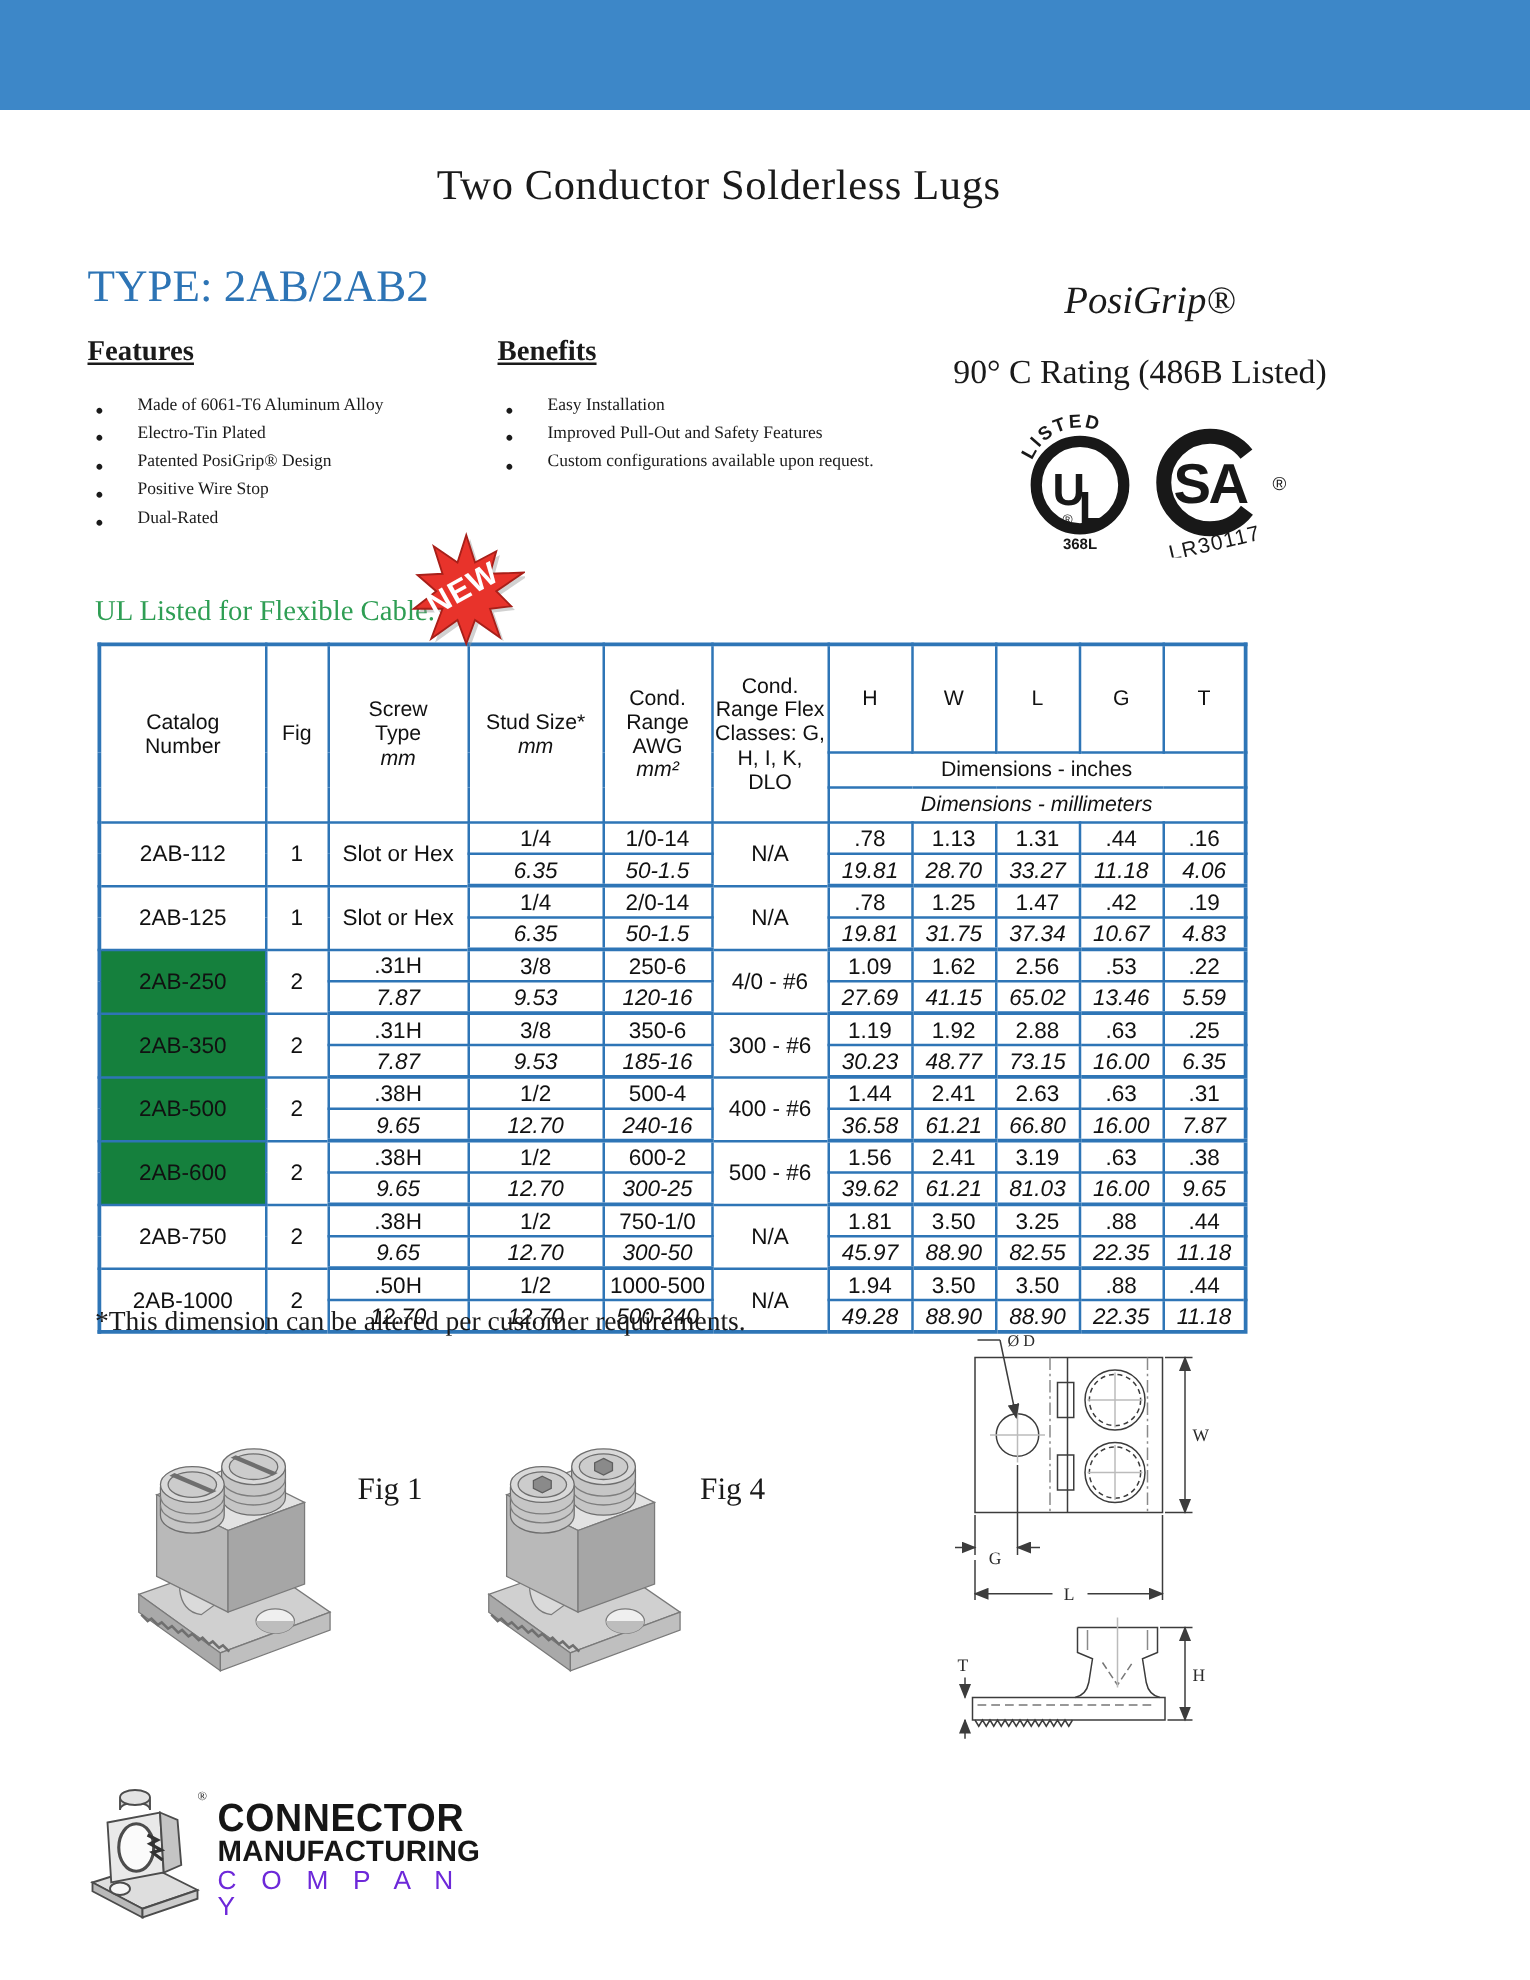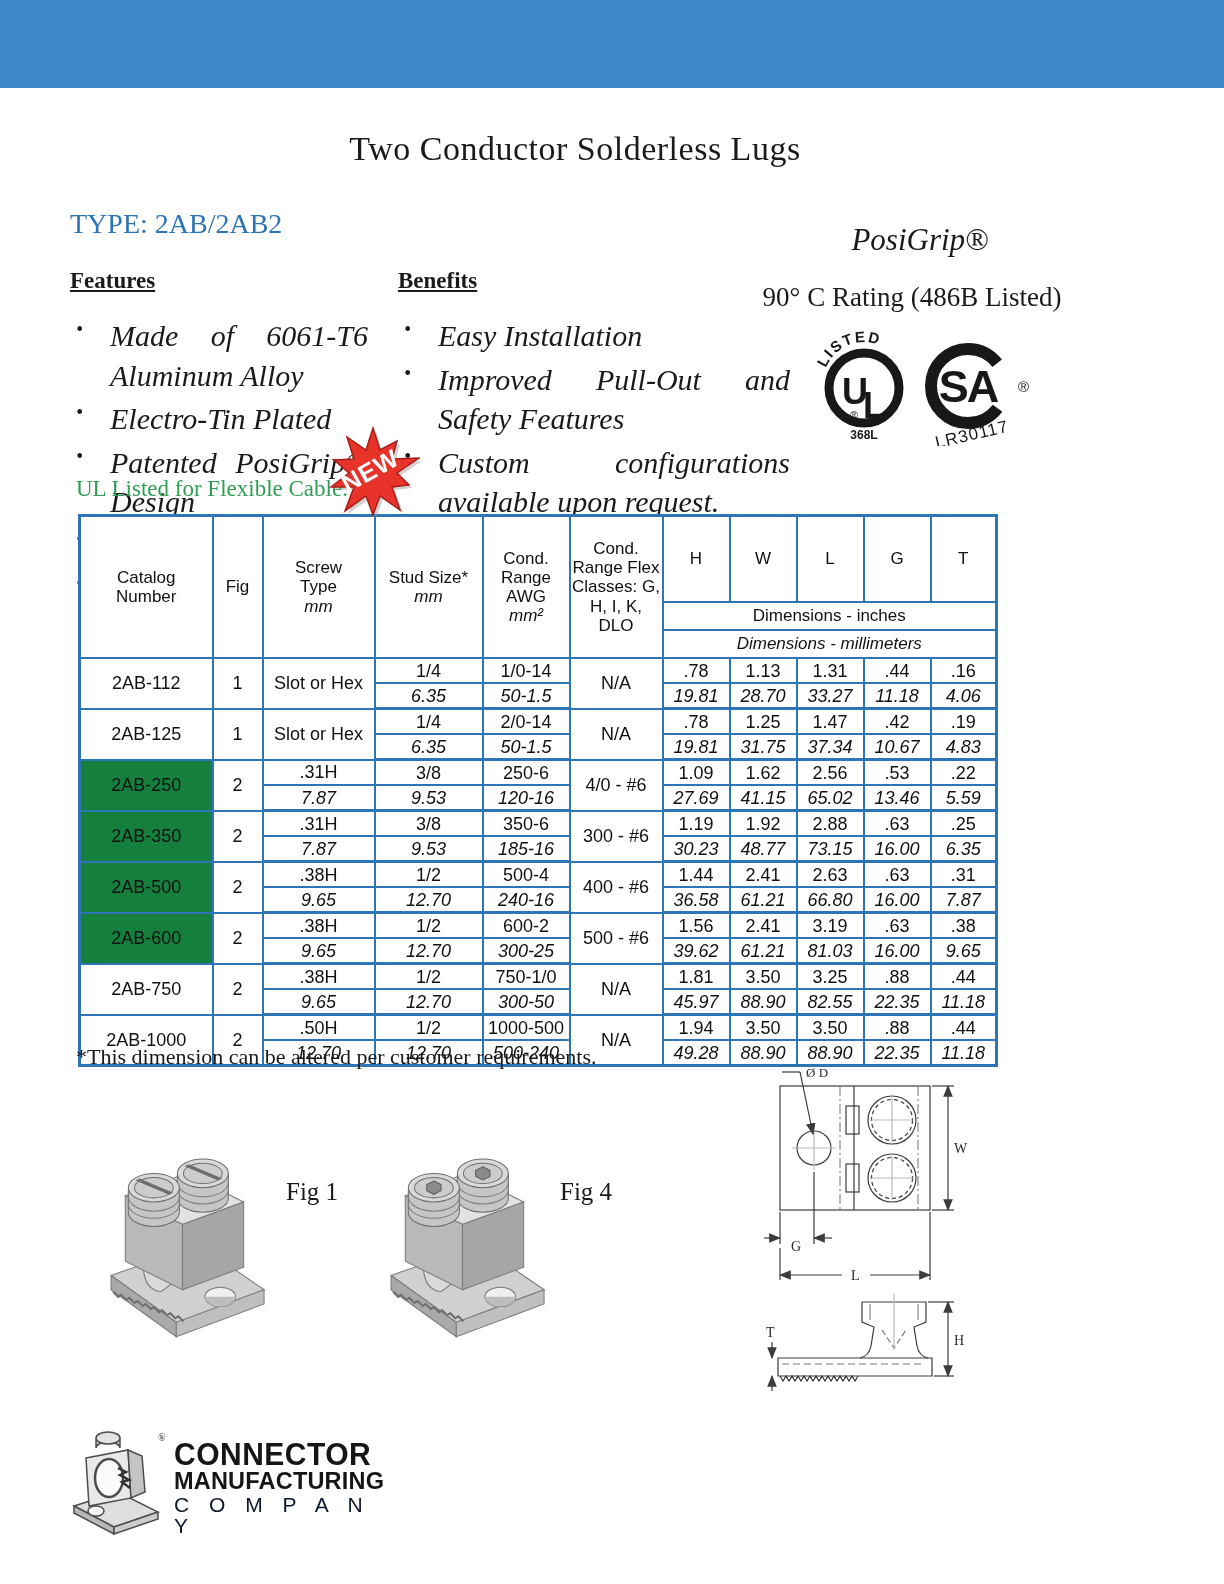--- a/index.html
+++ b/index.html
@@ -3,30 +3,30 @@
 <meta charset="utf-8">
 <style>
   html,body{margin:0;padding:0;background:#ffffff;}
   #page{position:relative;width:1224px;height:1584px;background:#ffffff;overflow:hidden;
         font-family:"Liberation Serif",serif;color:#1a1a1a;margin:0 auto;}
 
   .topbar{position:absolute;left:0;top:0;width:1224px;height:88px;background:#3d87c8;}
 
   .doc-title{position:absolute;left:0;top:130px;width:1150px;text-align:center;
              font-size:34px;letter-spacing:.5px;}
-  .type-heading{position:absolute;left:70px;top:208px;font-size:28px;color:#2d74b5;}
+  .type-heading{position:absolute;left:70px;top:208px;font-size:36px;color:#2d74b5;}
   .posigrip{position:absolute;left:820px;top:222px;width:200px;text-align:center;
             font-size:31px;font-style:italic;}
   .rating{position:absolute;left:762px;top:282px;width:300px;text-align:center;font-size:27px;}
 
   .col-heading{font-size:23px;font-weight:bold;text-decoration:underline;position:absolute;}
   .features-heading{left:70px;top:268px;}
   .benefits-heading{left:398px;top:268px;}
 
-  ul.bullets{position:absolute;margin:0;padding:0;font-size:30px;line-height:1.32;font-style:italic;}
+  ul.bullets{position:absolute;margin:0;padding:0;font-size:14px;line-height:1.32;}
   ul.bullets li{list-style:none;position:relative;padding-left:40px;margin-bottom:4px;
                 text-align:justify;}
   ul.bullets li::before{content:"\2022";position:absolute;left:6px;top:0;font-size:20px;}
   .features-list{left:70px;top:316px;width:298px;}
   .benefits-list{left:398px;top:316px;width:392px;}
 
   .green-note{position:absolute;left:76px;top:476px;font-size:23px;color:#2f9e54;}
   .footnote{position:absolute;left:76px;top:1044px;font-size:22px;}
 
   .logo-badges{position:absolute;left:812px;top:322px;}
@@ -64,21 +64,21 @@
   .fig2-label{left:560px;top:1178px;}
   .tech-drawing{position:absolute;left:742px;top:1050px;}
 
   
   .footer-logo{position:absolute;left:66px;top:1428px;width:300px;height:110px;}
   .footer-logo .lug{position:absolute;left:0;top:0;}
   .company-text{position:absolute;left:108px;top:12px;color:#161616;
                 font-family:"Liberation Sans",sans-serif;line-height:1.0;}
   .company-line1{font-size:30px;font-weight:bold;letter-spacing:.5px;transform:scaleY(1.05);}
   .company-line2{font-size:23.5px;font-weight:bold;letter-spacing:.2px;}
-  .company-line3{font-size:21px;letter-spacing:7px;color:#0f172a;}
+  .company-line3{font-size:21px;letter-spacing:7px;color:#6d28d9;}
   .reg-mark{position:absolute;left:92px;top:4px;font-size:10px;}
   .footer-bar{position:absolute;left:386px;top:1452px;width:698px;height:96px;background:#3d87c8;}
   .footer-bar .site{position:absolute;left:120px;top:28px;color:#ffffff;font-size:28px;}
   .footer-bar .phone{position:absolute;left:408px;top:28px;color:#ffffff;font-size:28px;}
 
   svg text{font-family:"Liberation Sans",sans-serif;}
   svg text.serif{font-family:"Liberation Serif",serif;}
 </style>
 </head>
 <body>

